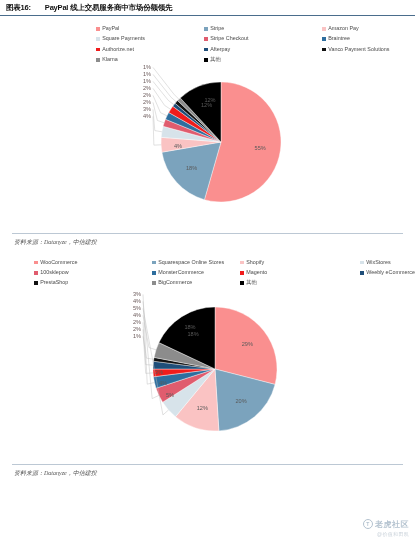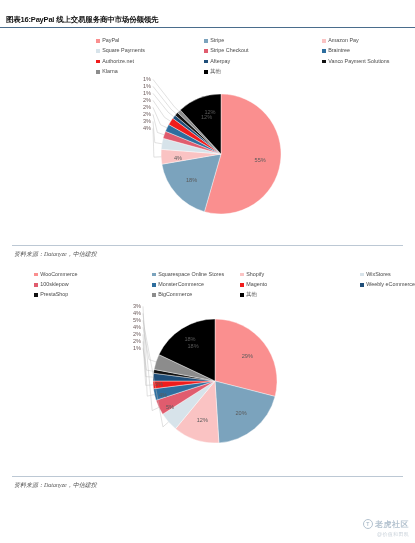--- a/index.html
+++ b/index.html
@@ -19,34 +19,35 @@
     width: 415px;
     height: 543px;
     position: relative;
     background: #fff;
   }
 
   
   .fig-header {
     display: flex;
     align-items: baseline;
-    padding: 15px 6px 2px 6px;
+    padding: 3px 6px 2px 6px;
     border-bottom: 1.5px solid #4a6d8c;
   }
   .fig-num {
     font-weight: bold;
     font-size: 7.5px;
     color: #111;
     white-space: nowrap;
     letter-spacing: -0.2px;
   }
   .fig-title {
     font-weight: bold;
     font-size: 7.5px;
     color: #111;
+    margin-left: 14px;
     white-space: nowrap;
     letter-spacing: -0.2px;
   }
 
   
   .legend {
     display: grid;
     grid-template-columns: 108px 118px 1fr;
     row-gap: 5px;
     padding: 10px 6px 4px 96px;

